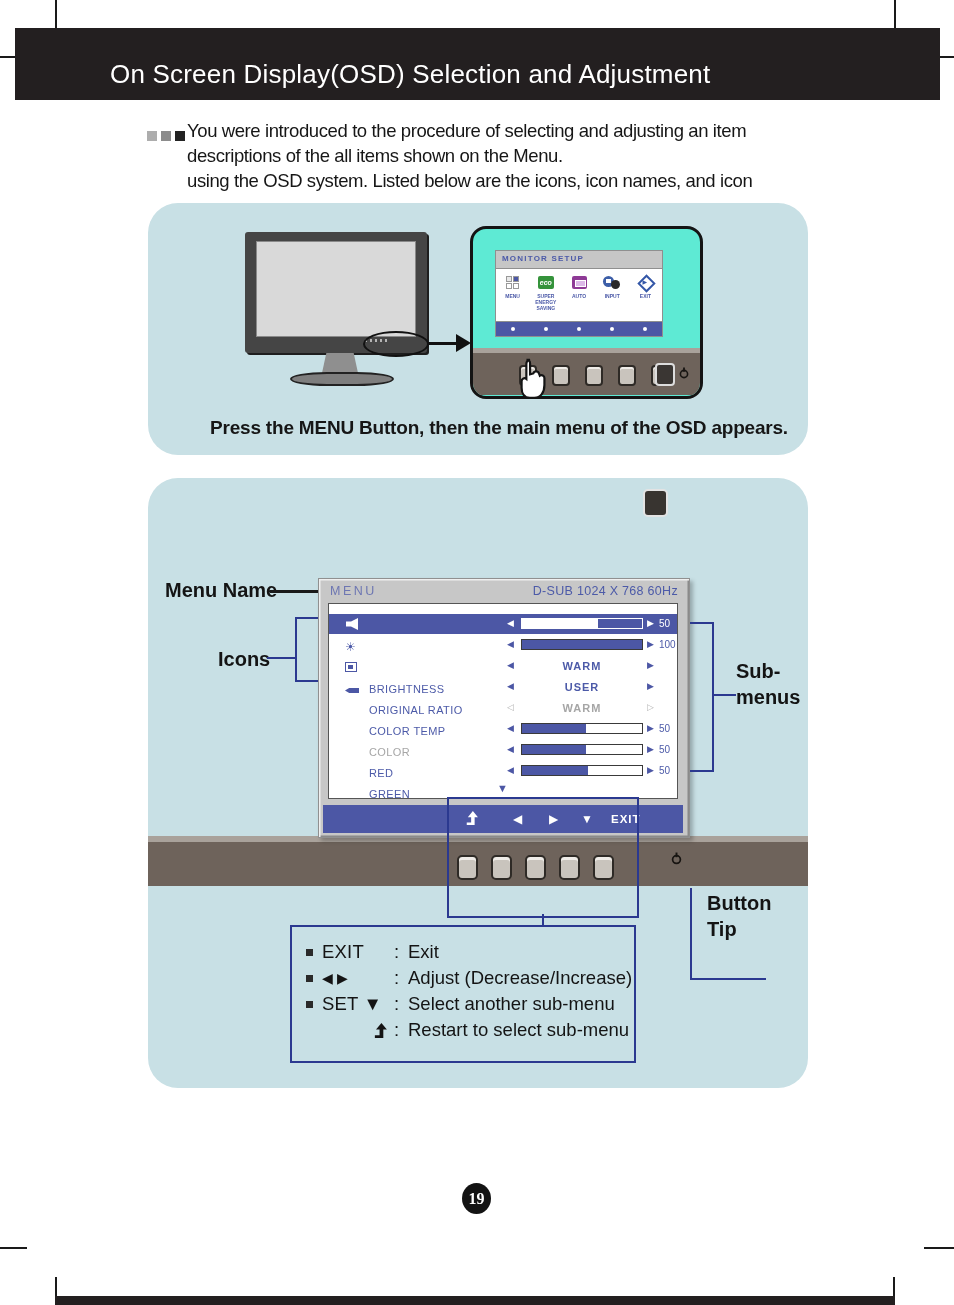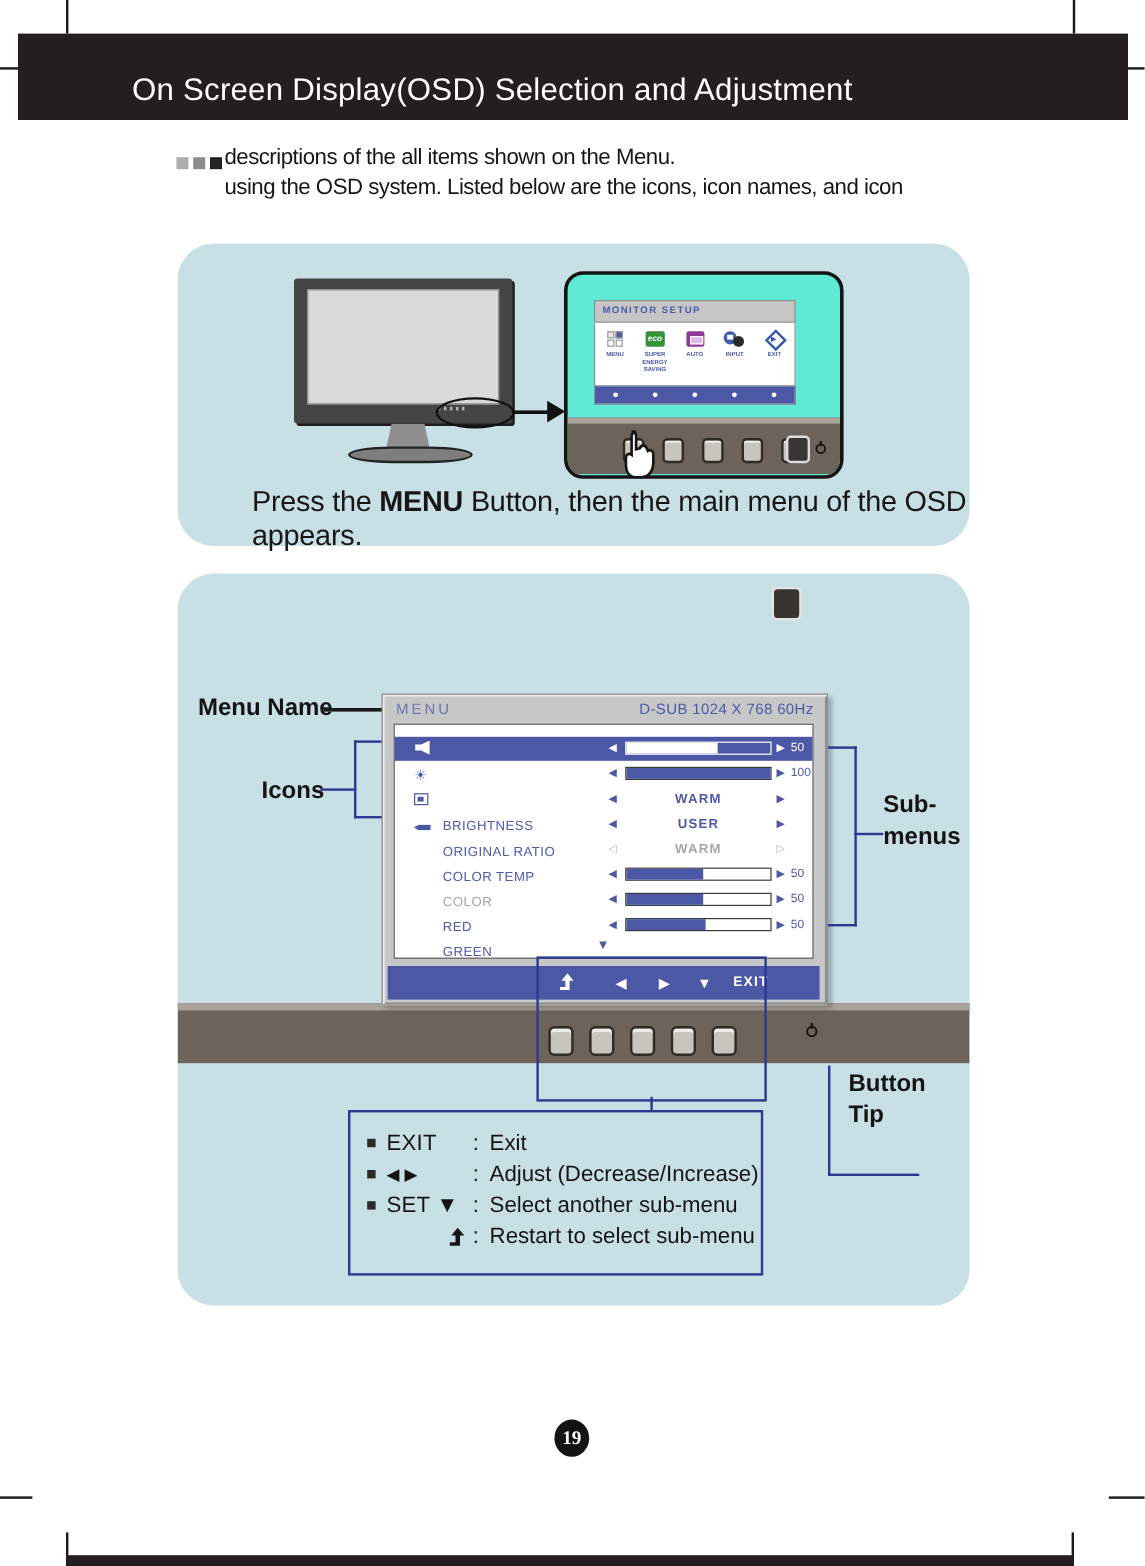--- a/index.html
+++ b/index.html
@@ -52,21 +52,21 @@
                 display:flex;justify-content:space-around;align-items:center;}
   #msetup-strip i{width:4px;height:4px;background:#fff;border-radius:50%;}
   #panel-bezel{position:absolute;left:0;top:119px;width:100%;height:42px;background:#6e635b;border-top:5px solid #a9a29b;}
   #panel-btns{position:absolute;left:46px;top:12px;display:flex;gap:15px;}
   .pbtn{width:14px;height:17px;border:2px solid #2e2a26;background:#c9c4bd;border-radius:4px;
         box-shadow:inset 0 2px 0 #efece8;}
   #panel-power{position:absolute;left:182px;top:10px;width:16px;height:19px;border:2px solid #ddd;
                background:#3a3633;border-radius:4px;}
   .power-sym{position:absolute;width:12px;height:12px;}
   #hand1{position:absolute;left:366px;top:154px;width:34px;height:42px;z-index:6;}
-  #caption{position:absolute;left:62px;top:202px;font-size:24px;letter-spacing:-0.2px;}
+  #caption{position:absolute;left:62px;top:214px;font-size:19px;letter-spacing:-0.2px;font-weight:bold;}
 
   
   #bezel2{position:absolute;left:0;top:358px;width:660px;height:44px;background:#6e635b;border-top:6px solid #a9a29b;}
   .bbtn{position:absolute;top:13px;width:17px;height:21px;border:2.5px solid #2e2a26;background:#c9c4bd;
         border-radius:5px;box-shadow:inset 0 3px 0 #efece8;}
   #bezel2-power{position:absolute;left:495px;top:11px;width:21px;height:24px;border:2.5px solid #e3e3e3;
                 background:#383430;border-radius:5px;}
 
   
   #osd{position:absolute;left:170px;top:100px;width:370px;height:258px;background:#c7c7c7;
@@ -148,20 +148,21 @@
   <div id="header">
     <div id="header-title">On Screen Display(OSD) Selection and Adjustment</div>
   </div>
 
   <div id="intro-bullets">
     <span style="background:#adadad;"></span>
       <span style="background:#8c8c8c;"></span>
       <span style="background:#232323;"></span>
   </div>
   <div id="intro-text">
+      <div>You were introduced to the procedure of selecting and adjusting an item</div>
       <div>descriptions of the all items shown on the Menu.</div>
       <div>using the OSD system. Listed below are the icons, icon names, and icon</div>
     </div>
 
   <div id="box1" class="bluebox">
     <div id="mon-frame">
       <div id="mon-screen"></div>
       <div id="mon-dots">
           <i></i>
           <i></i>

